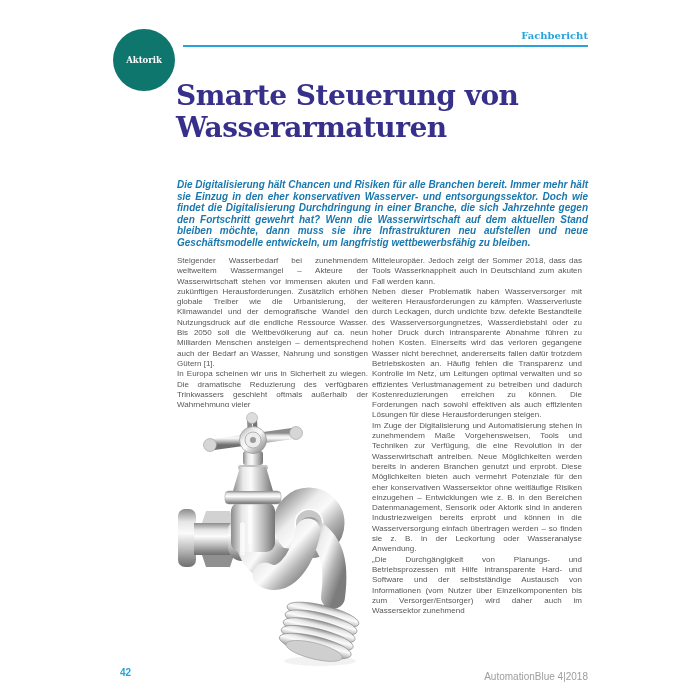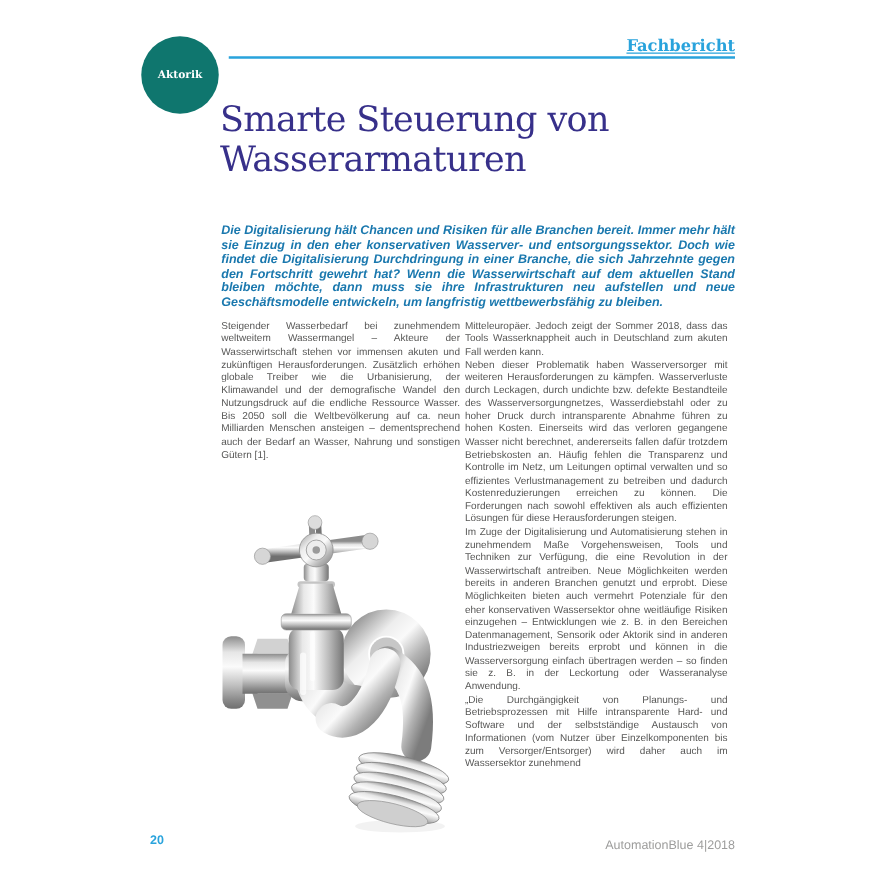--- a/index.html
+++ b/index.html
@@ -29,30 +29,29 @@
     position: absolute;
     left: 183px; right: 112px; top: 45px;
     height: 1.5px;
     background: #29a3dc;
   }
   .section-label {
     position: absolute;
     right: 112px; top: 30px;
     font-family: "DejaVu Serif", serif;
     font-weight: bold;
-    font-size: 13px;
+    font-size: 10px;
     color: #29a3dc;
-    text-decoration: underline;
   }
   
   .title {
     position: absolute;
     left: 176px; top: 80px;
     font-family: "DejaVu Serif", serif;
-    font-weight: normal;
+    font-weight: bold;
     font-size: 28px;
     line-height: 1.16;
     letter-spacing: -0.5px;
     color: #37308a;
   }
   
   .lead {
     position: absolute;
     left: 177px; top: 179px;
     width: 411px;
@@ -116,20 +115,21 @@
   <h1 class="title">
     <span>Smarte Steuerung von</span><br>
     <span>Wasserarmaturen</span>
   </h1>
 
   <p class="lead">Die Digitalisierung hält Chancen und Risiken für alle Branchen bereit. Immer mehr hält sie Einzug in den eher konservativen Wasserver- und entsorgungssektor. Doch wie findet die Digitalisierung Durchdringung in einer Branche, die sich Jahrzehnte gegen den Fortschritt gewehrt hat? Wenn die Wasserwirtschaft auf dem aktuellen Stand bleiben möchte, dann muss sie ihre Infrastrukturen neu aufstellen und neue Geschäftsmodelle entwickeln, um langfristig wettbewerbsfähig zu bleiben.</p>
 
   <div class="columns">
     <div class="col-left">
       <p>Steigender Wasserbedarf bei zunehmendem weltweitem Wassermangel – Akteure der Wasserwirtschaft stehen vor immensen akuten und zukünftigen Herausforderungen. Zusätzlich erhöhen globale Treiber wie die Urbanisierung, der Klimawandel und der demografische Wandel den Nutzungsdruck auf die endliche Ressource Wasser. Bis 2050 soll die Weltbevölkerung auf ca. neun Milliarden Menschen ansteigen – dementsprechend auch der Bedarf an Wasser, Nahrung und sonstigen Gütern [1].</p>
+      <p>In Europa scheinen wir uns in Sicherheit zu wiegen. Die dramatische Reduzierung des verfügbaren Trinkwassers geschieht oftmals außerhalb der Wahrnehmung vieler</p>
     </div>
     <div class="col-right">
       <p>Mitteleuropäer. Jedoch zeigt der Sommer 2018, dass das Tools Wasserknappheit auch in Deutschland zum akuten Fall werden kann.</p>
       <p>Neben dieser Problematik haben Wasserversorger mit weiteren Herausforderungen zu kämpfen. Wasserverluste durch Leckagen, durch undichte bzw. defekte Bestandteile des Wasserversorgungnetzes, Wasserdiebstahl oder zu hoher Druck durch intransparente Abnahme führen zu hohen Kosten. Einerseits wird das verloren gegangene Wasser nicht berechnet, andererseits fallen dafür trotzdem Betriebskosten an. Häufig fehlen die Transparenz und Kontrolle im Netz, um Leitungen optimal verwalten und so effizientes Verlustmanagement zu betreiben und dadurch Kostenreduzierungen erreichen zu können. Die Forderungen nach sowohl effektiven als auch effizienten Lösungen für diese Herausforderungen steigen.</p>
       <p>Im Zuge der Digitalisierung und Automatisierung stehen in zunehmendem Maße Vorgehensweisen, Tools und Techniken zur Verfügung, die eine Revolution in der Wasserwirtschaft antreiben. Neue Möglichkeiten werden bereits in anderen Branchen genutzt und erprobt. Diese Möglichkeiten bieten auch vermehrt Potenziale für den eher konservativen Wassersektor ohne weitläufige Risiken einzugehen – Entwicklungen wie z. B. in den Bereichen Datenmanagement, Sensorik oder Aktorik sind in anderen Industriezweigen bereits erprobt und können in die Wasserversorgung einfach übertragen werden – so finden sie z. B. in der Leckortung oder Wasseranalyse Anwendung.</p>
       <p>„Die Durchgängigkeit von Planungs- und Betriebsprozessen mit Hilfe intransparente Hard- und Software und der selbstständige Austausch von Informationen (vom Nutzer über Einzelkomponenten bis zum Versorger/Entsorger) wird daher auch im Wassersektor zunehmend</p>
     </div>
   </div>
 
   <figure class="tap-figure">
@@ -202,16 +202,16 @@
         <ellipse cx="0" cy="24" rx="37" ry="9.5" fill="url(#metalH)" stroke="#7f7f7f" stroke-width="0.6"></ellipse>
         <ellipse cx="0" cy="32" rx="37" ry="9.5" fill="url(#metalH)" stroke="#7f7f7f" stroke-width="0.6"></ellipse>
         <ellipse cx="0" cy="37" rx="29" ry="8" fill="#cfcfcf" stroke="#999999" stroke-width="0.6"></ellipse>
       </g>
 
       <rect x="70" y="115" width="5" height="34" rx="2.5" fill="#ffffff" opacity="0.7"></rect>
       <rect x="78" y="98" width="4" height="40" rx="2" fill="#ffffff" opacity="0.6"></rect>
     </svg>
   </figure>
 
-  <div class="footer-page">20</div>
+  <div class="footer-page">42</div>
   <div class="footer-journal">AutomationBlue 4|2018</div>
 
 </div>
 
 </body></html>

